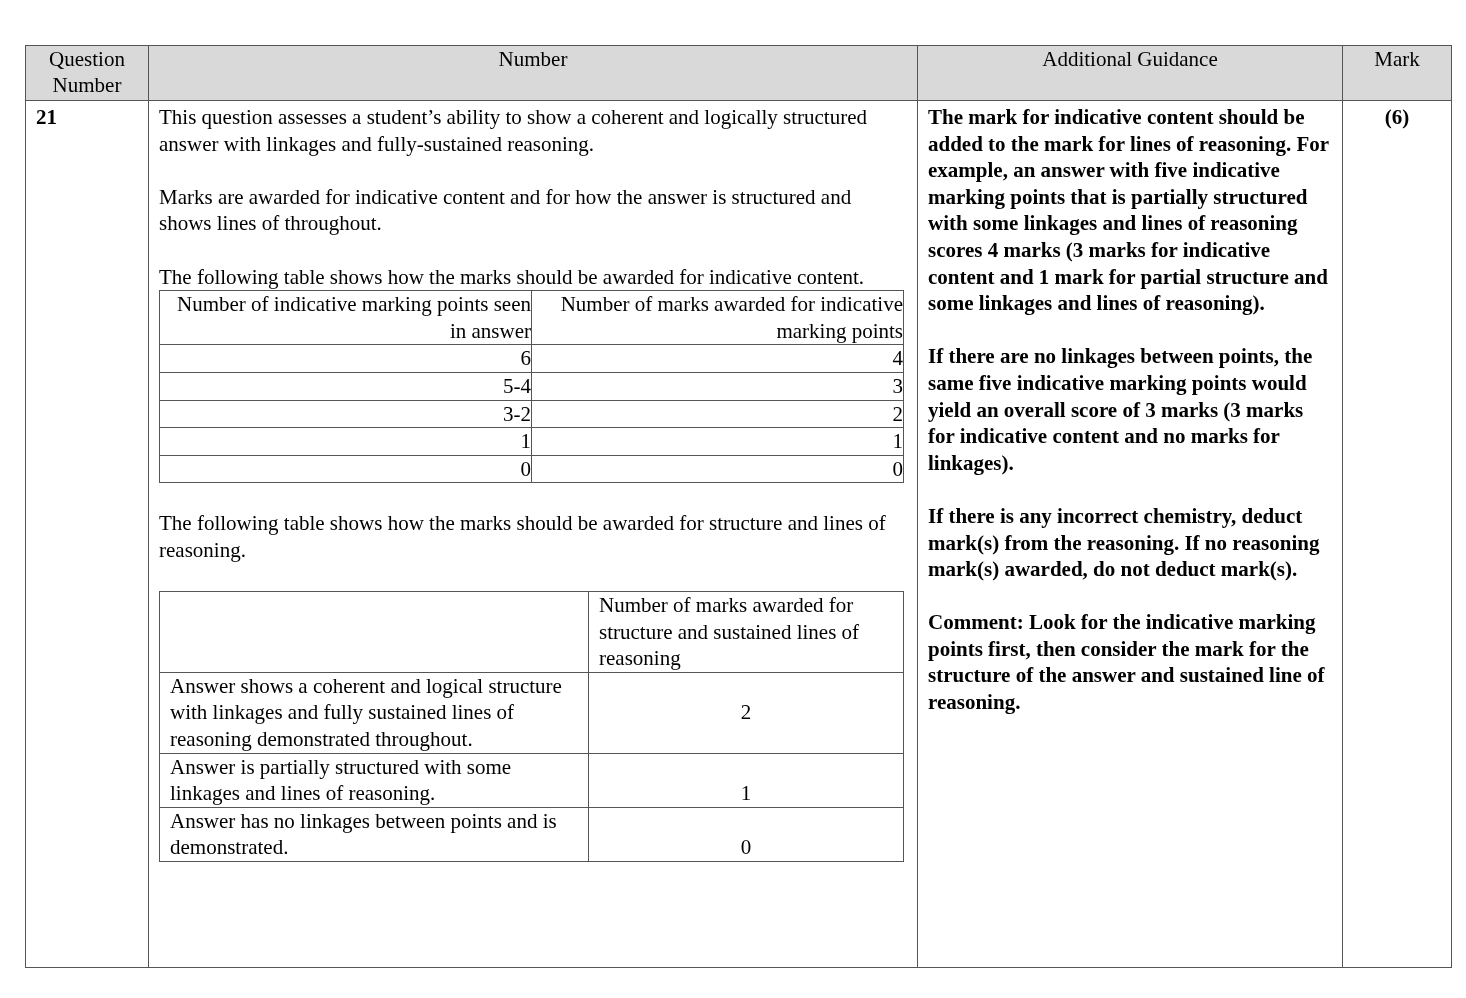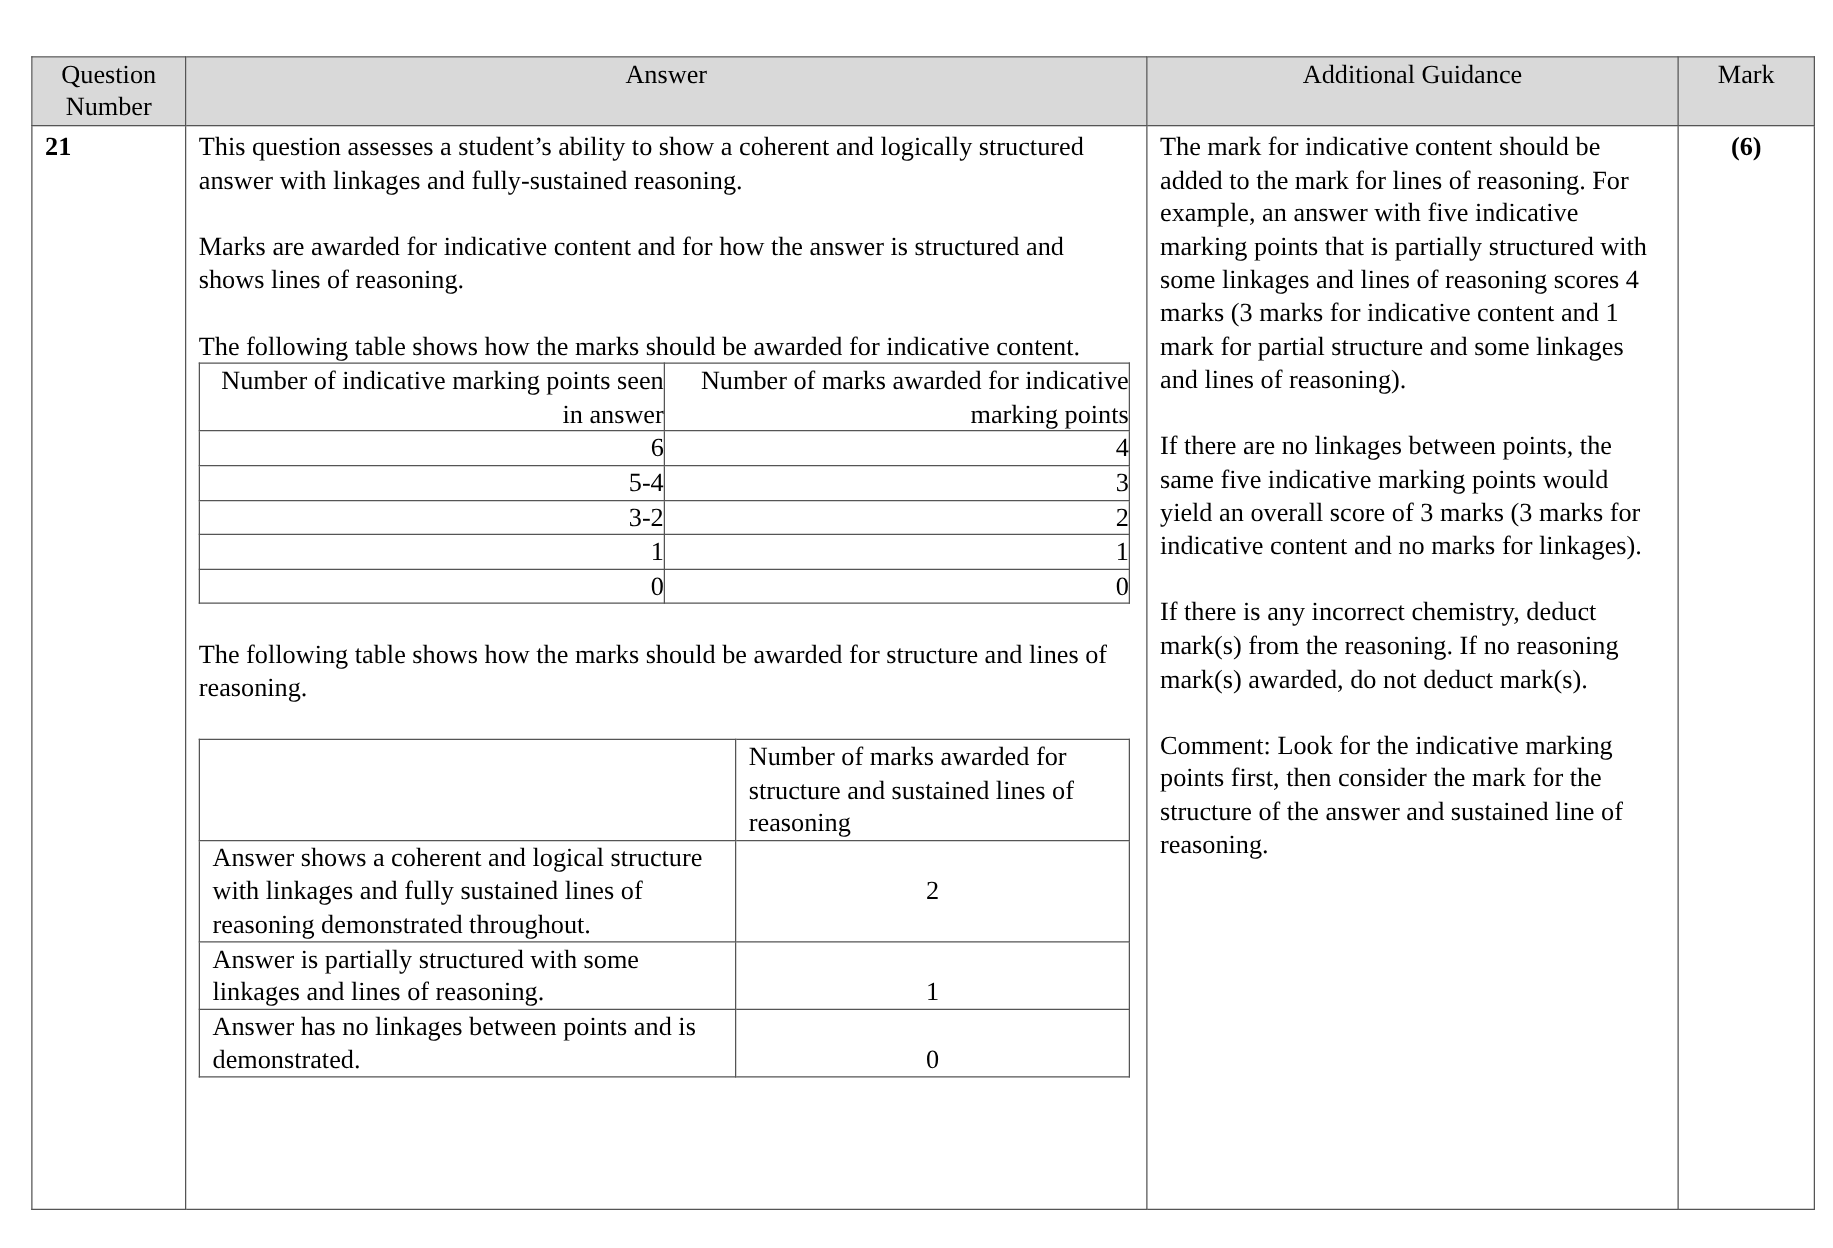--- a/index.html
+++ b/index.html
@@ -7,47 +7,47 @@
   .outer { position: absolute; left: 25px; top: 45px; width: 1427px; height: 923px; border-collapse: collapse; table-layout: fixed; }
   .outer td, .outer th { border: 1.3px solid #555; vertical-align: top; padding: 0; }
   .outer th { background: #d9d9d9; font-weight: normal; text-align: center; height: 54px; line-height: 26px; margin-top: 48px; }
   .c1 { width: 122px; }
   .c2 { width: 768px; }
   .c3 { width: 424px; }
   .c4 { width: 108px; }
   .qnum { font-weight: bold; padding: 3px 0 0 10px !important; }
   .mark { font-weight: bold; text-align: center; padding-top: 3px !important; }
   .answer { padding: 3px 10px 0 10px !important; border-radius: 23px; }
-  .guid { padding: 3px 10px 0 10px !important; }
+  .guid { padding: 3px 10px 0 10px !important; font-weight: bold; }
   p { margin: 0; }
   .gap { margin-top: 26.6px; }
   table.inner { border-collapse: collapse; width: 745px; margin: 0 0 0 0; }
   table.inner td { border: 1.3px solid #555; text-align: right; padding: 0; vertical-align: top; line-height: 26.6px; }
   table.inner2 { border-collapse: collapse; width: 745px; margin-top: 28px; }
   table.inner2 td { border: 1.3px solid #555; padding: 0 10px; vertical-align: top; line-height: 26.6px; text-align: left; }
   table.inner2 td.num { text-align: center; }
   table.inner2 td.bottom { vertical-align: bottom; }
   table.inner2 td.middle { vertical-align: middle; }
 </style>
 </head>
 <body>
 
 <table class="outer">
   <tbody>
       <tr>
     <th class="c1">Question Number</th>
-    <th class="c2">Answer</th>
+    <th class="c2">Number</th>
     <th class="c3">Additional Guidance</th>
     <th class="c4">Mark</th>
   </tr>
   <tr>
     <td class="qnum">21</td>
     <td class="answer">
       <p>This question assesses a student’s ability to show a coherent and logically structured answer with linkages and fully-sustained reasoning.</p>
-      <p class="gap">Marks are awarded for indicative content and for how the answer is structured and shows lines of reasoning.</p>
+      <p class="gap">Marks are awarded for indicative content and for how the answer is structured and shows lines of throughout.</p>
       <p class="gap">The following table shows how the marks should be awarded for indicative content.</p>
       <table class="inner">
         <tbody>
               <tr>
           <td style="width:50%">Number of indicative marking points seen in answer</td>
           <td>Number of marks awarded for indicative marking points</td>
         </tr>
         <tr>
           <td>6</td>
           <td>4</td>

